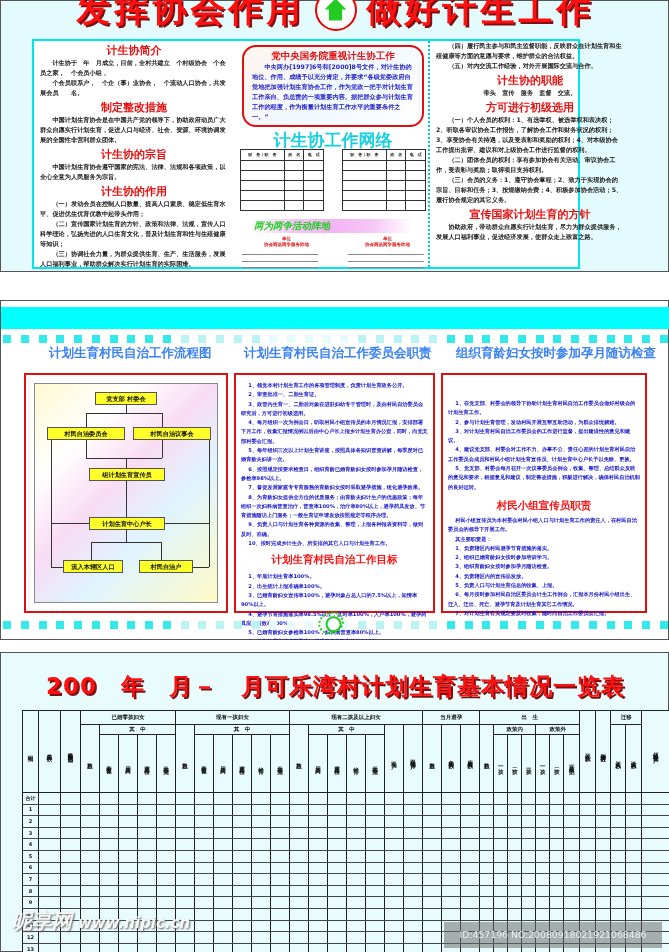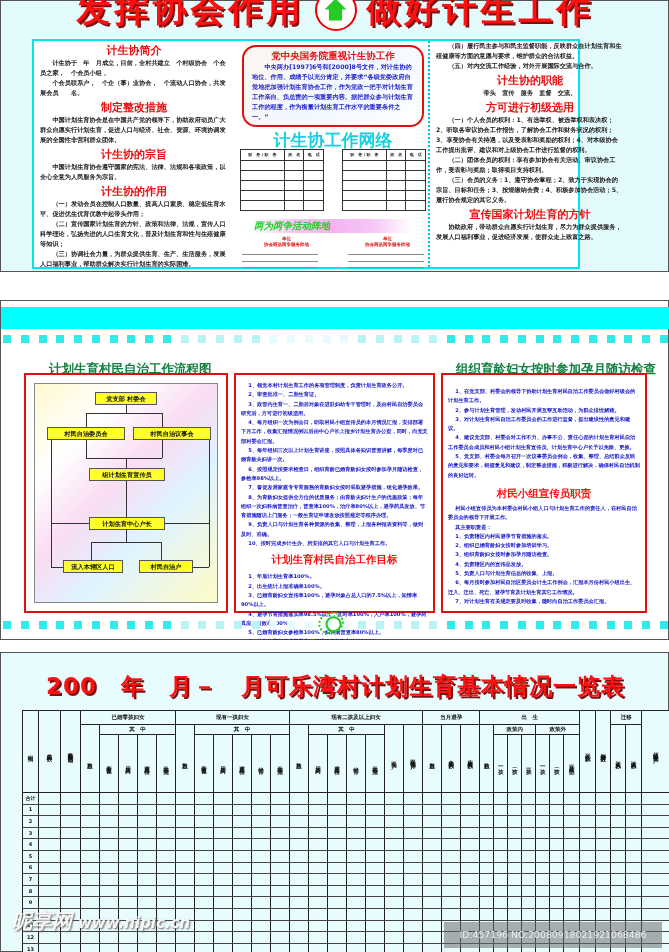--- a/index.html
+++ b/index.html
@@ -29,21 +29,21 @@
 .lines{display:flex;justify-content:space-between;padding:6px 8px 0}
 .lines div{width:76px;height:14px;border-top:1px solid #888;border-bottom:1px solid #888;position:relative}
 .lines div::after{content:"";position:absolute;left:0;right:0;top:6px;border-top:1px solid #888}
 .gap1{position:absolute;left:0;top:272px;width:669px;height:28px;background:#fff}
 .panel2{position:absolute;left:0;top:300px;width:669px;height:340px;background:#fff;border:1px solid #555}
 .cyanband{position:absolute;left:0;top:6px;width:669px;height:22px;background:#00ffff}
 .dotrow{position:absolute;left:0;height:8px;width:669px;display:flex;justify-content:space-between;padding:0 2px}
 .dotrow span{width:8px;height:8px;background:#33eaea;display:block}
 .dotrow span.light{background:#b8f4f4}
 .dotrow span.fade{background:#e6fbfb}
-.sec-title{position:absolute;top:60px;font-size:12.5px;font-weight:bold;color:#15803d;white-space:nowrap;letter-spacing:0}
+.sec-title{position:absolute;top:44px;font-size:12.5px;font-weight:bold;color:#3b82f6;white-space:nowrap;letter-spacing:0}
 .redbox{position:absolute;border:2px solid #e01010;background:#fff}
 .flow{position:absolute;left:8px;top:8px;right:8px;bottom:8px;border:1px solid #888;background:linear-gradient(135deg,#fff9d0 0%,#fff 25%,#f9dcf3 45%,#dff4ff 65%,#fffbc8 100%)}
 .fb{position:absolute;background:#ffff2a;border:1px solid #555;font-size:6.2px;font-weight:bold;text-align:center;line-height:11px;height:13px;color:#111}
 .fl{position:absolute;background:#333}
 .bluetext{font-size:5.2px;line-height:9.3px;color:#1515c8;font-weight:bold}
 .bluetext p{text-indent:1.4em}
 .redsub{color:#ff1010;font-weight:bold;text-align:center;font-size:10.5px;line-height:14px}
 .emblem2{position:absolute;left:318px;top:612px;width:26px;height:22px;border:2px dotted #2c2;border-radius:50%;transform:rotate(-20deg)}
 .emblem2::after{content:"";position:absolute;left:5px;top:3px;width:12px;height:12px;border:2px solid #2c2;border-radius:50%}
 .gap2{position:absolute;left:0;top:640px;width:669px;height:12px;background:#fff}
@@ -225,20 +225,21 @@
       <span></span>
       <span></span>
       <span></span>
       <span></span>
       <span></span>
       <span></span>
       <span></span>
       <span></span>
   </div>
   <div class="sec-title" style="left:48px">计划生育村民自治工作流程图</div>
+  <div class="sec-title" style="left:243px">计划生育村民自治工作委员会职责</div>
   <div class="sec-title" style="left:455px">组织育龄妇女按时参加孕月随访检查</div>
 
   <div class="redbox" style="left:23px;top:72px;width:204px;height:240px">
     <div class="flow">
       <div class="fb" style="left:60px;top:8px;width:62px">党支部  村委会</div>
       <div class="fl" style="left:91px;top:21px;width:1px;height:8px"></div>
       <div class="fl" style="left:51px;top:29px;width:76px;height:1px"></div>
       <div class="fl" style="left:51px;top:29px;width:1px;height:14px"></div>
       <div class="fl" style="left:127px;top:29px;width:1px;height:14px"></div>
       <div class="fb" style="left:12px;top:43px;width:78px">村民自治委员会</div>
@@ -285,21 +286,21 @@
       <p>3、已婚育龄妇女宣传率100%，避孕对象占总人口的7.5%以上，知情率90%以上。</p>
       <p>4、避孕节育措施落实率98.5%以上，及时率100%，人户率100%，避孕药具应用有效率100%。</p>
       <p>5、已婚育龄妇女参检率100%，妇科病普查率80%以上。</p>
       <p>6、计划生育宣传户普及率，优质服务知晓率均达100%。</p>
       <p>7、流动人口管理率100%。</p>
       <p>8、优质服务满意率95%以上。</p>
       <p>9、协助乡政府完成社会抚养费征收工作。</p>
     </div>
   </div>
 
-  <div class="redbox" style="left:440px;top:72px;width:206px;height:240px;padding:12px 5px">
+  <div class="redbox" style="left:440px;top:72px;width:206px;height:240px;padding:24px 5px">
     <div class="bluetext">
       <p>1、在党支部、村委会的领导下协助计划生育村民自治工作委员会做好村级会的计划生育工作。</p>
       <p>2、参与计划生育管理，发动村民开展互帮互助活动，为群众排忧解难。</p>
       <p>3、对计划生育村民自治工作委员会的工作进行监督，提出建设性的意见和建议。</p>
       <p>4、建议党支部、村委会对工作不力、办事不公、责任心差的计划生育村民自治工作委员会成员和村民小组计划生育宣传员、计划生育中心户长予以免除、更换。</p>
       <p>5、党支部、村委会每月召开一次议事委员会例会，收集、整理、总结群众反映的意见和要求，根据意见和建议，制定整改措施，积极进行解决，确保村民自治机制的良好运转。</p>
     </div>
     <div class="redsub" style="margin:6px 0 4px">村民小组宣传员职责</div>
     <div class="bluetext">
       <p>村民小组宣传员为本村委会村民小组人口与计划生育工作的责任人，在村民自治委员会的领导下开展工作。</p>

